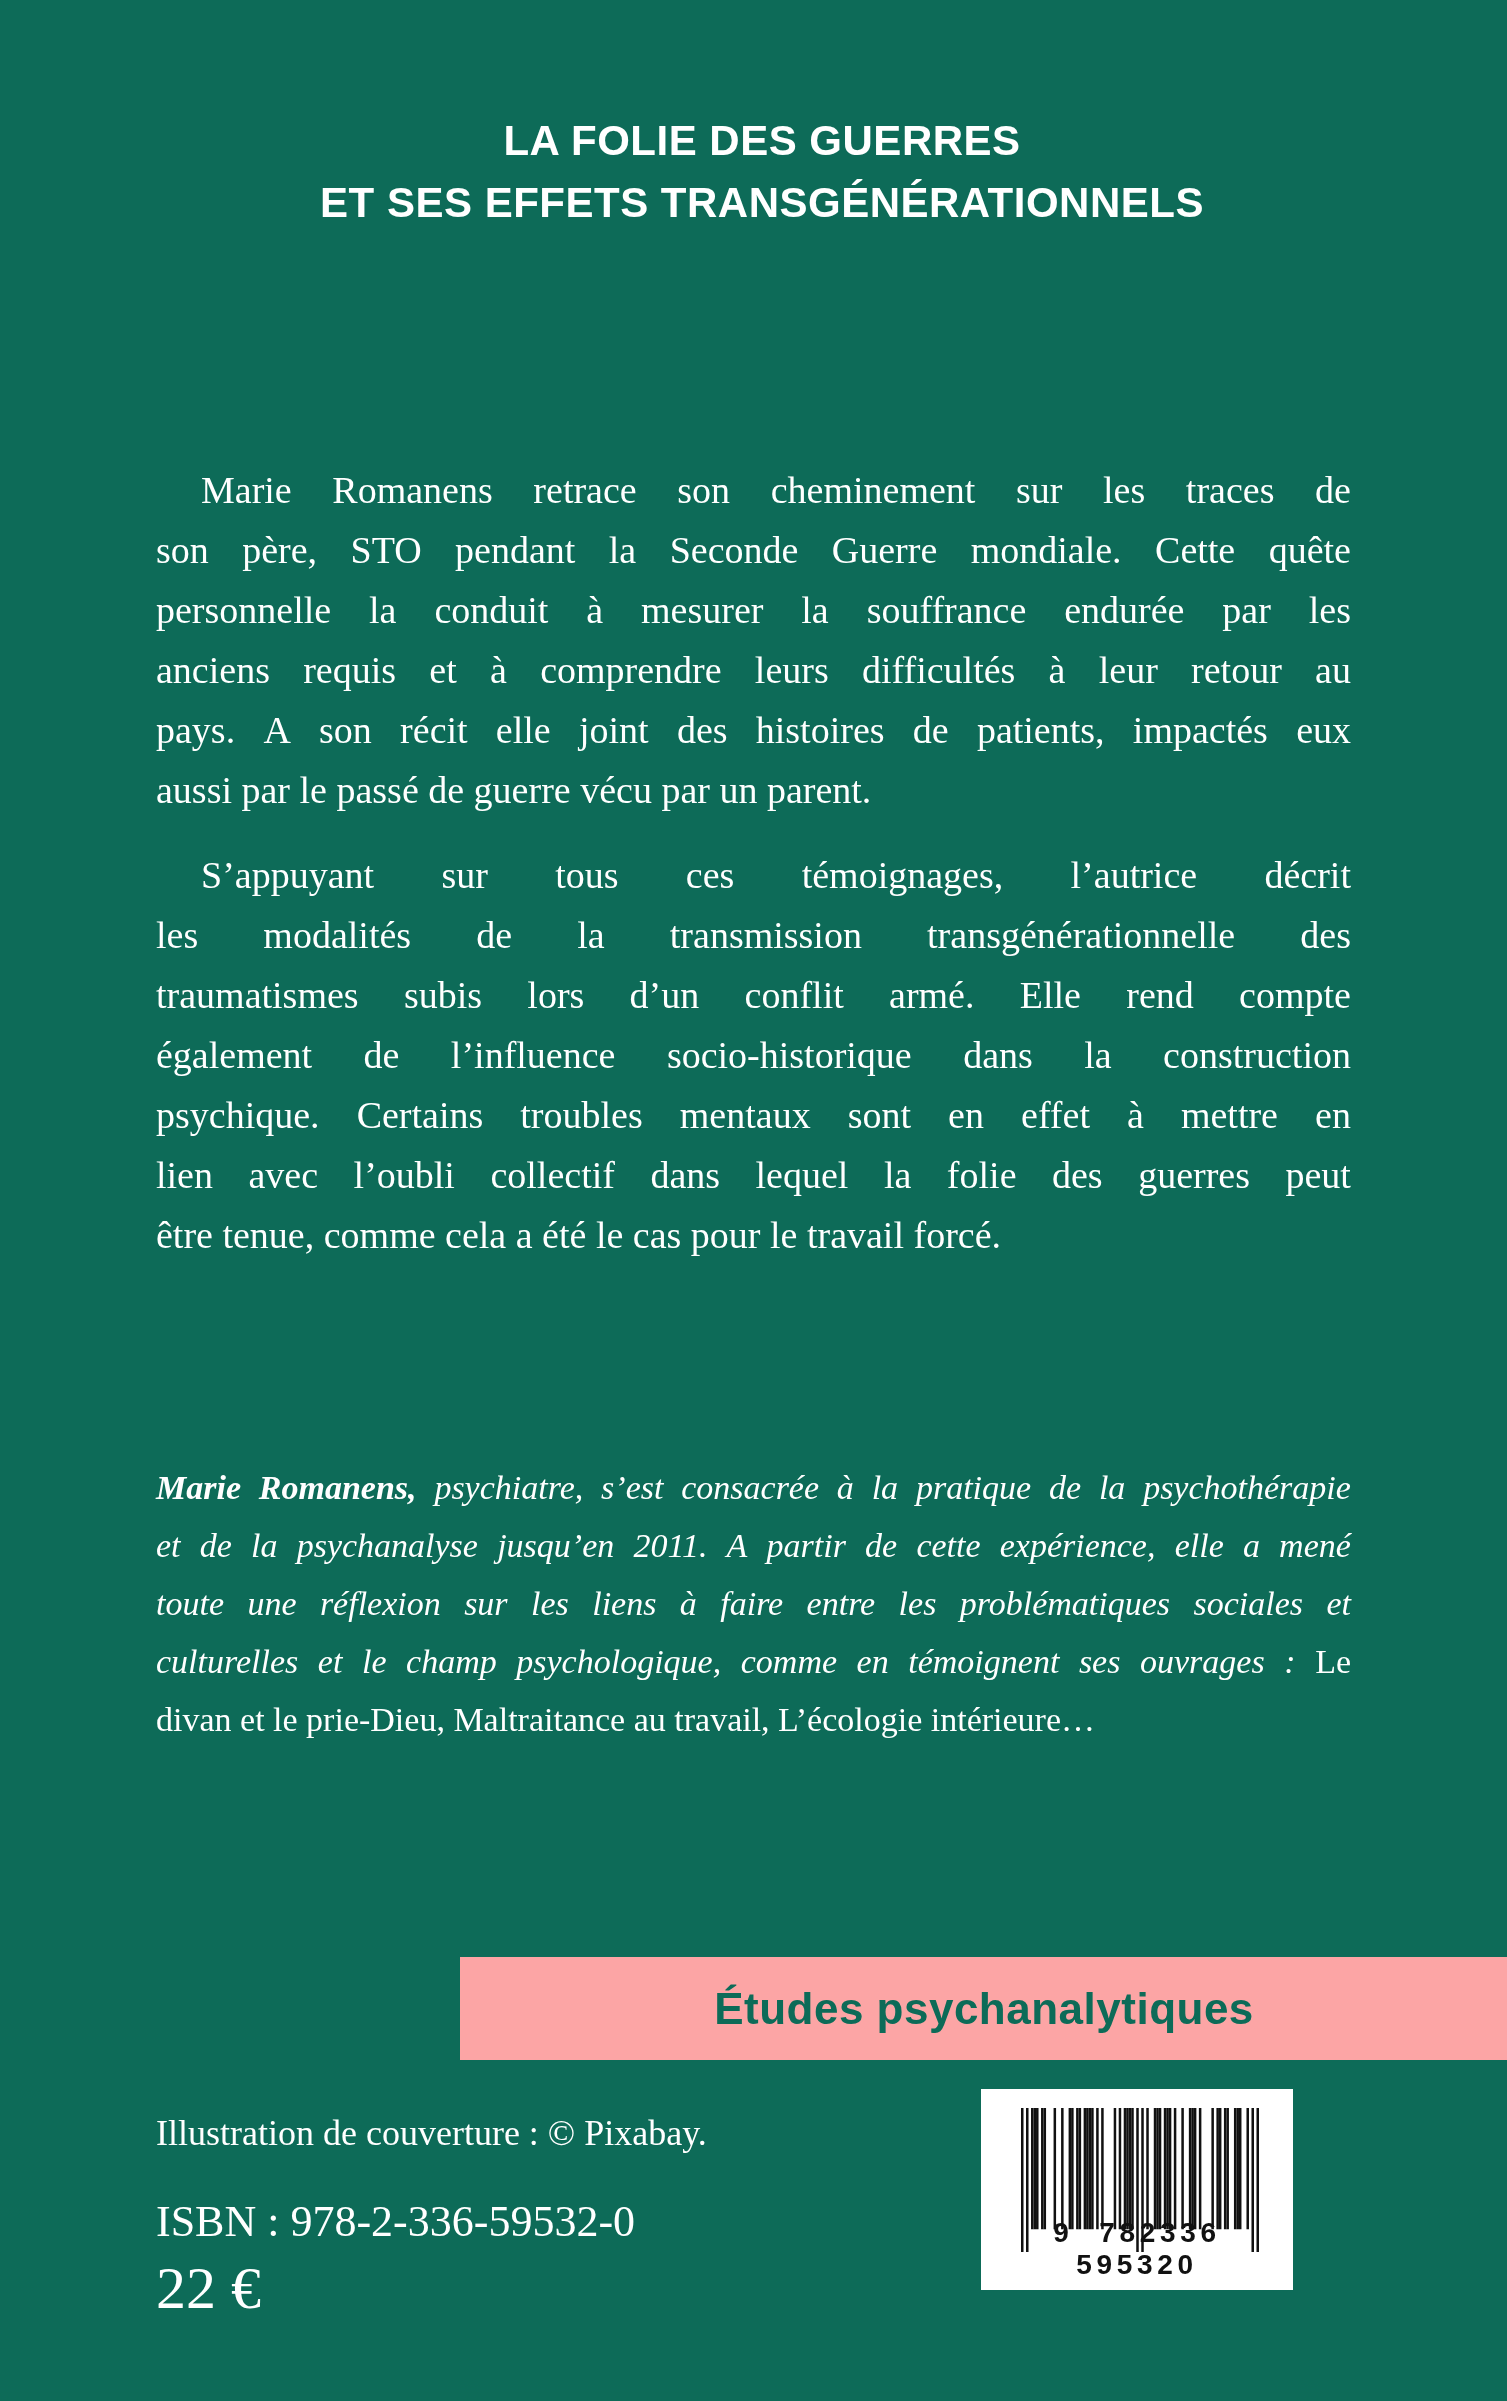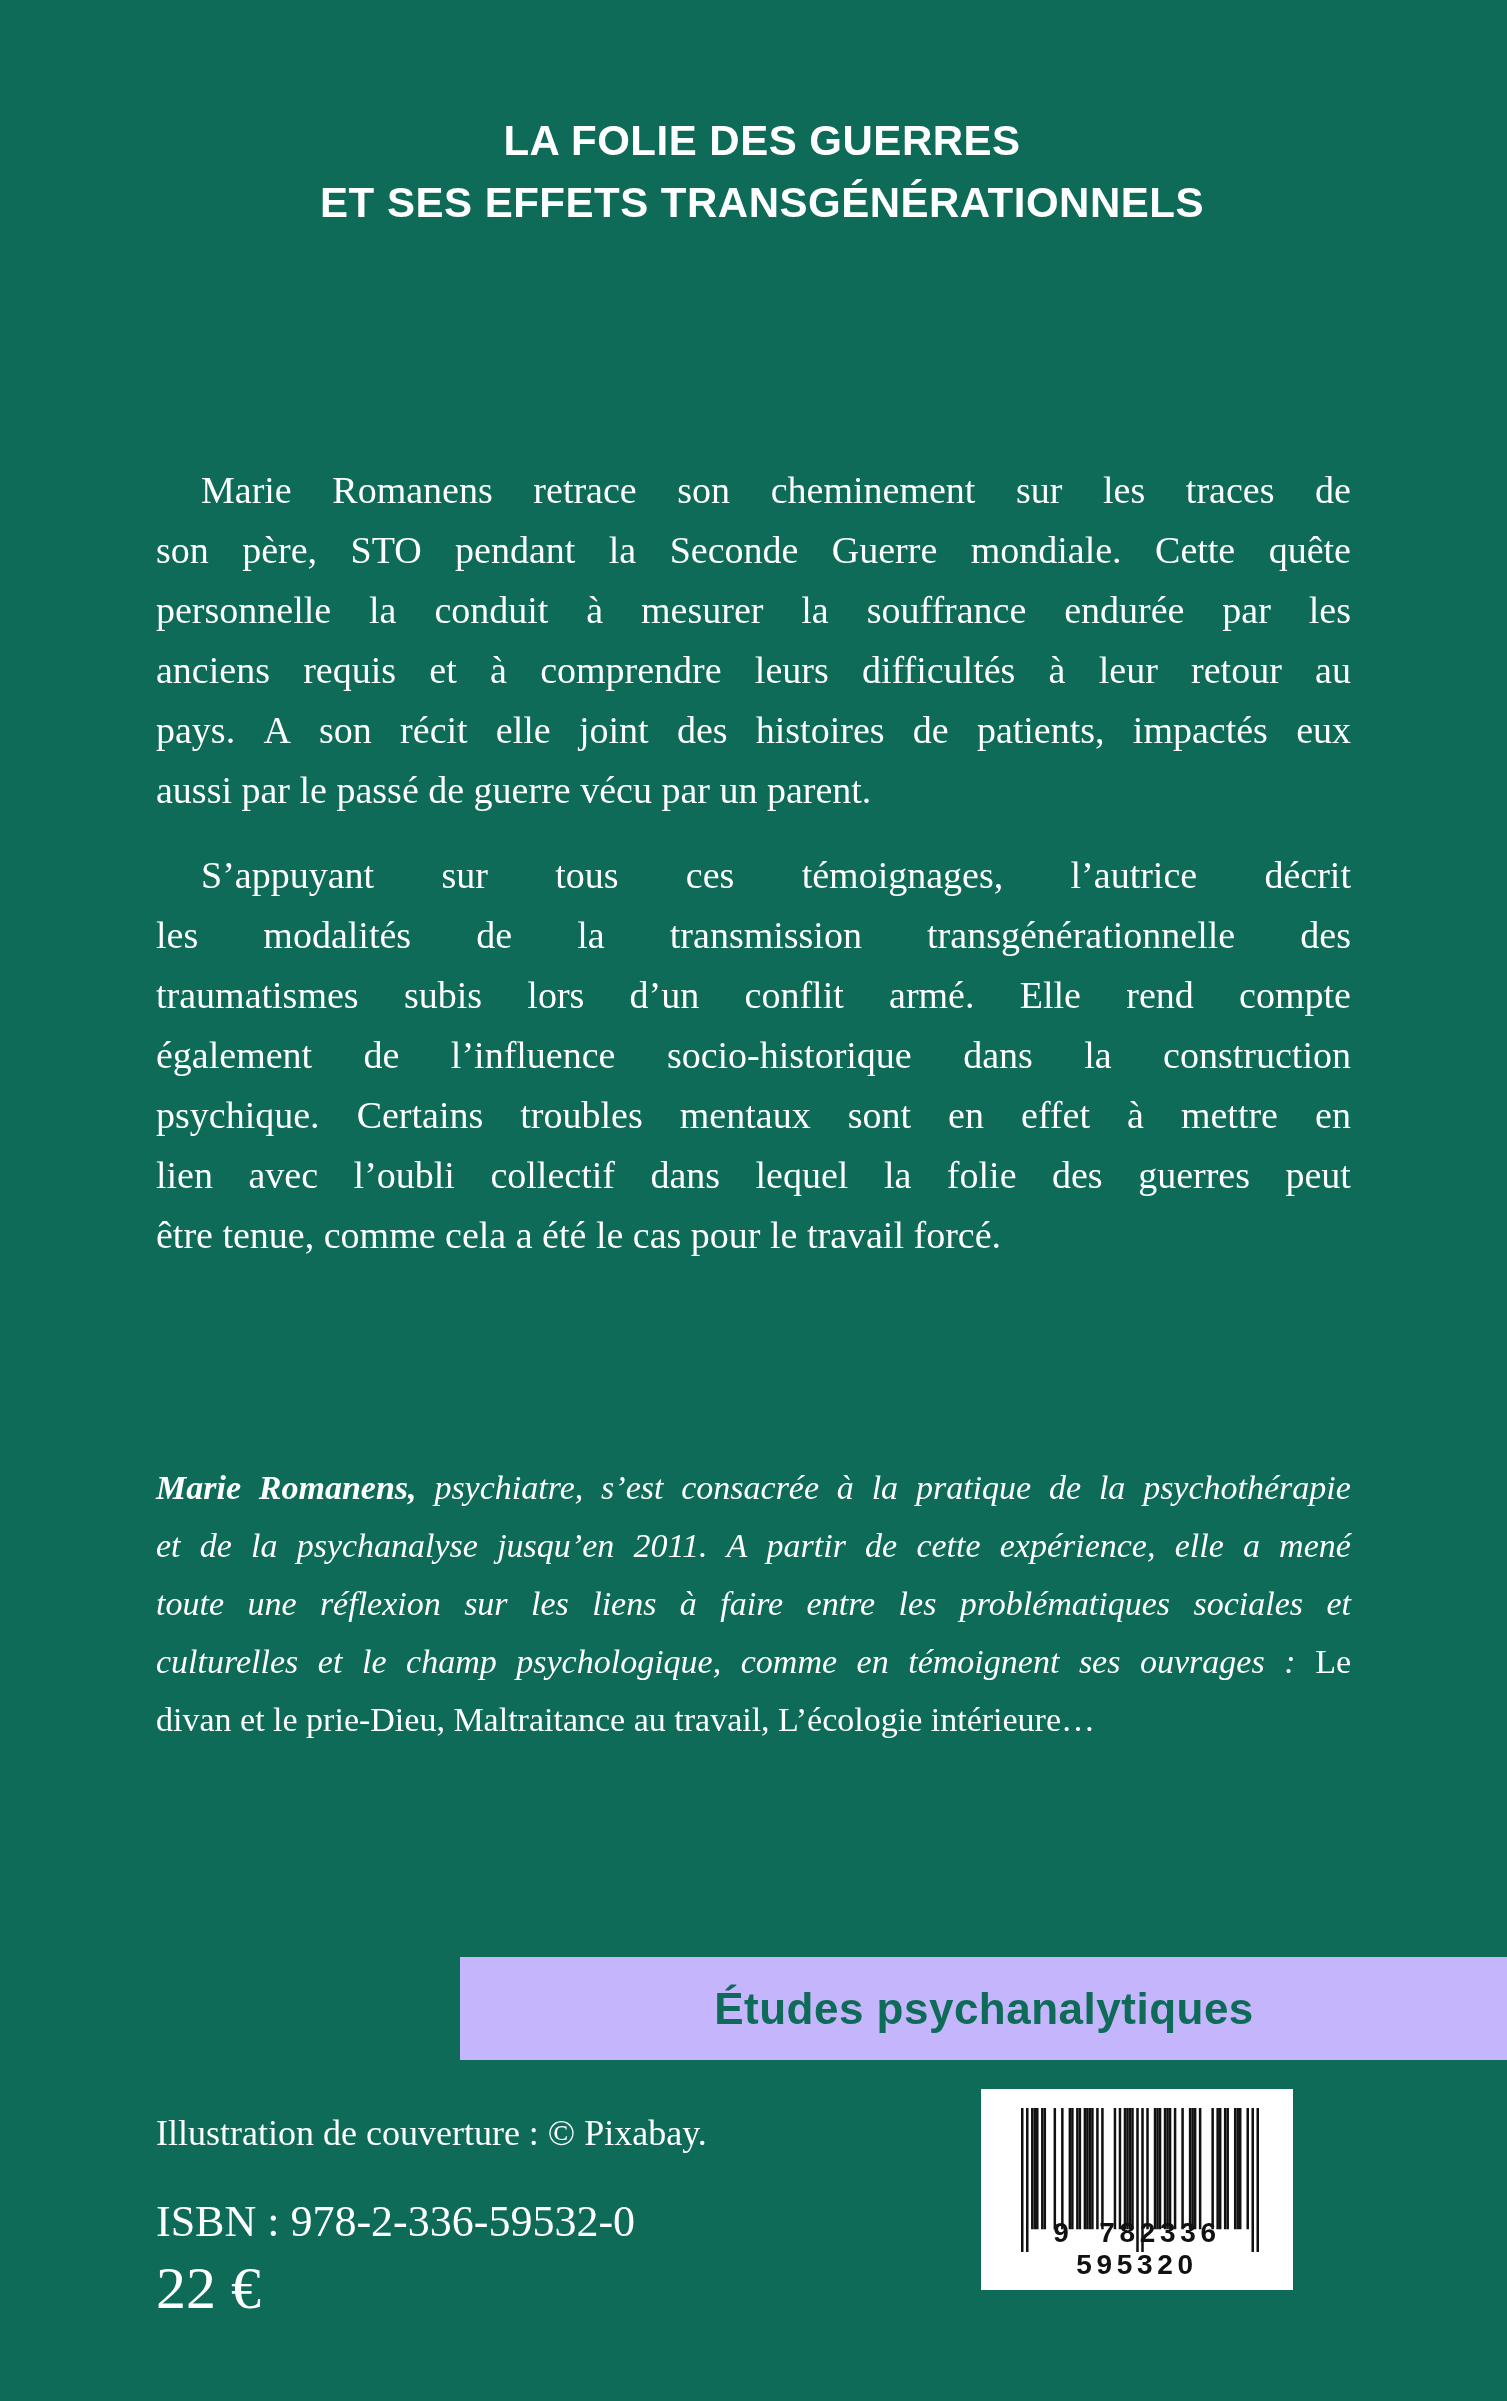--- a/index.html
+++ b/index.html
@@ -23,21 +23,21 @@
   .jline.indent { padding-left:45px; }
   .lline { white-space:pre-wrap; }
   .bio {
     position:absolute; left:156px; top:1459px; width:1195px;
     font-size:34px; line-height:58px; font-style:italic;
   }
   .bio .rm { font-style:normal; }
   .b { font-weight:bold; }
   .collection-box {
     position:absolute; left:460px; top:1957px; width:1048px; height:103px;
-    background:#c4b5fd; display:flex; align-items:center; justify-content:center;
+    background:#fca5a5; display:flex; align-items:center; justify-content:center;
   }
   .collection-label {
     color:#0D6B58; font-family:"Liberation Sans", sans-serif;
     font-weight:bold; font-size:44px; letter-spacing:0.5px;
   }
   .credit { position:absolute; left:156px; }
   .credit.illustration { top:2112px; font-size:36px; }
   .credit.isbn { top:2196px; font-size:44px; }
   .credit.price { top:2254px; font-size:60px; }
   .barcode-box {

